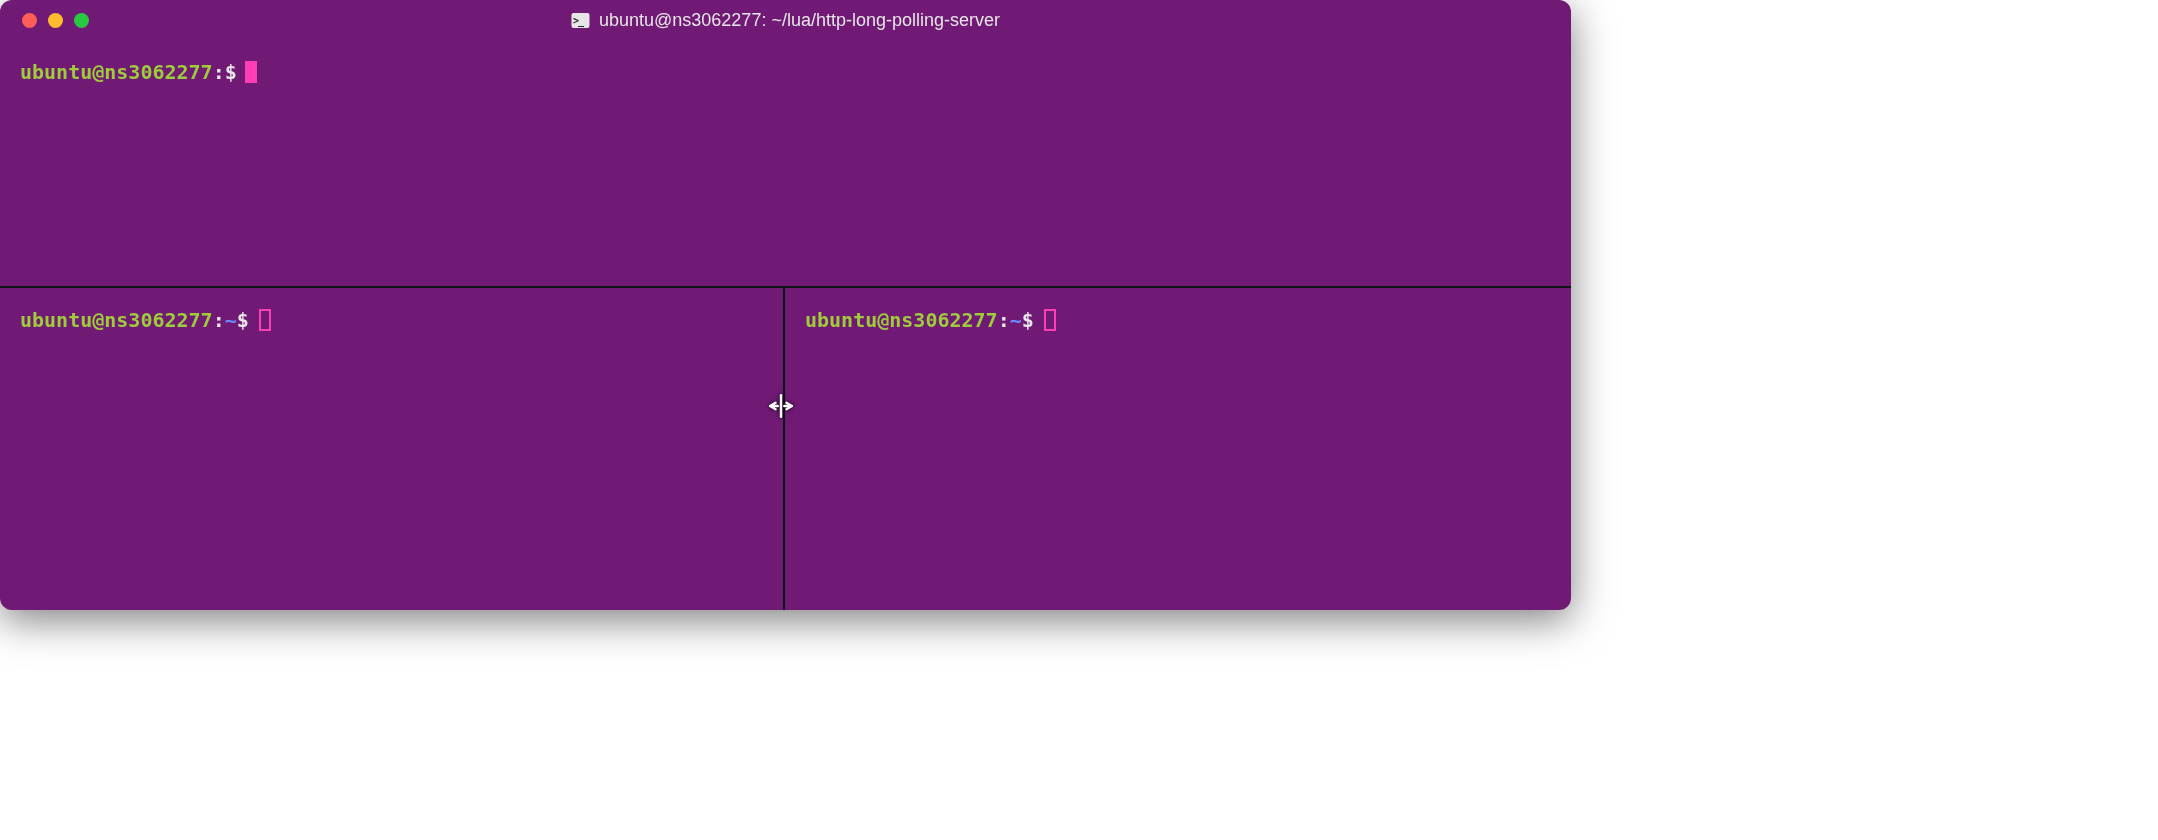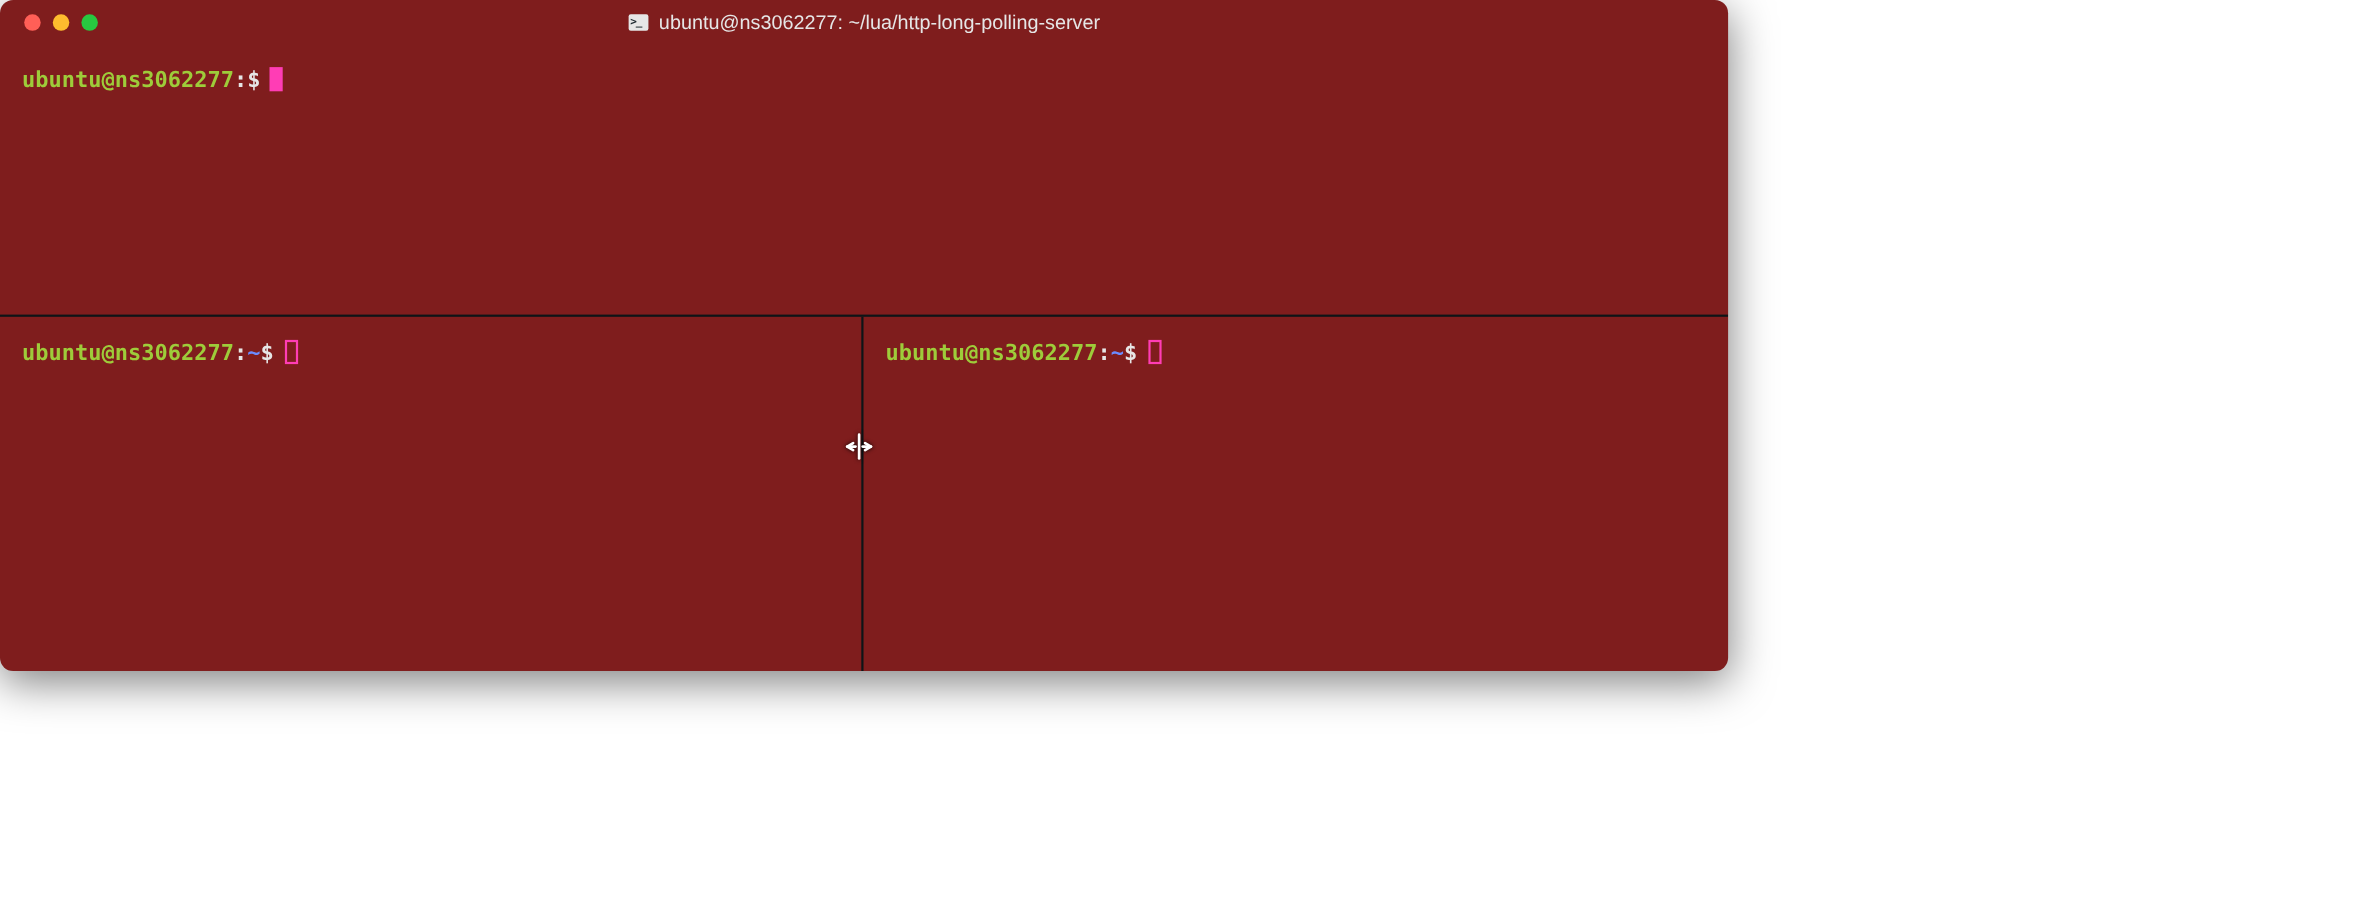--- a/index.html
+++ b/index.html
@@ -7,21 +7,21 @@
   body {
     background: #1e2a30;
     font-family: "SF Mono", "Menlo", "Consolas", monospace;
     font-size: 20px;
     font-weight: 600;
     overflow: hidden;
   }
   .window {
     width: 1571px;
     height: 610px;
-    background: #7f1d1d;
+    background: #701a75;
     border-radius: 12px;
     position: relative;
     overflow: hidden;
     box-shadow: 0 10px 40px rgba(0,0,0,0.5);
   }
   .titlebar {
     height: 40px;
     display: flex;
     align-items: center;
     position: relative;

